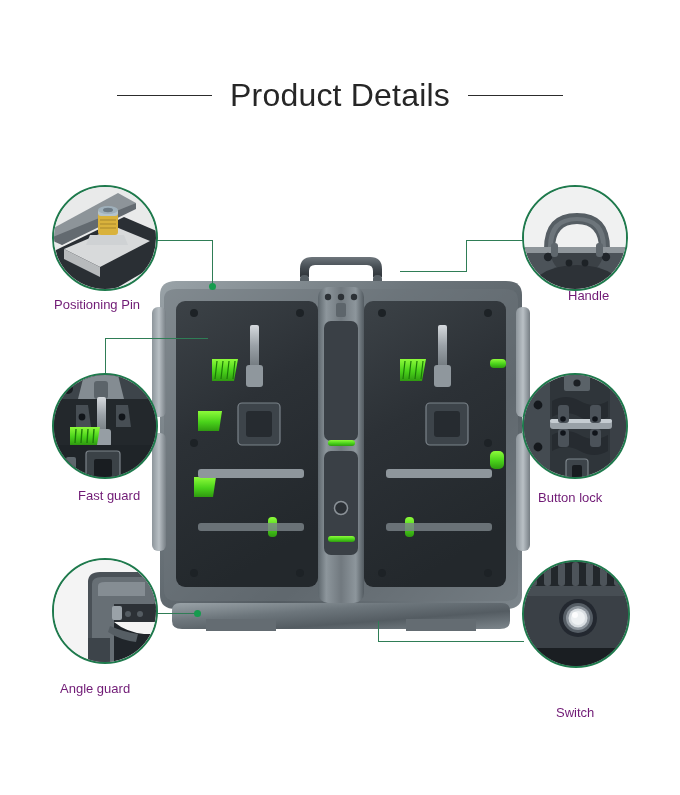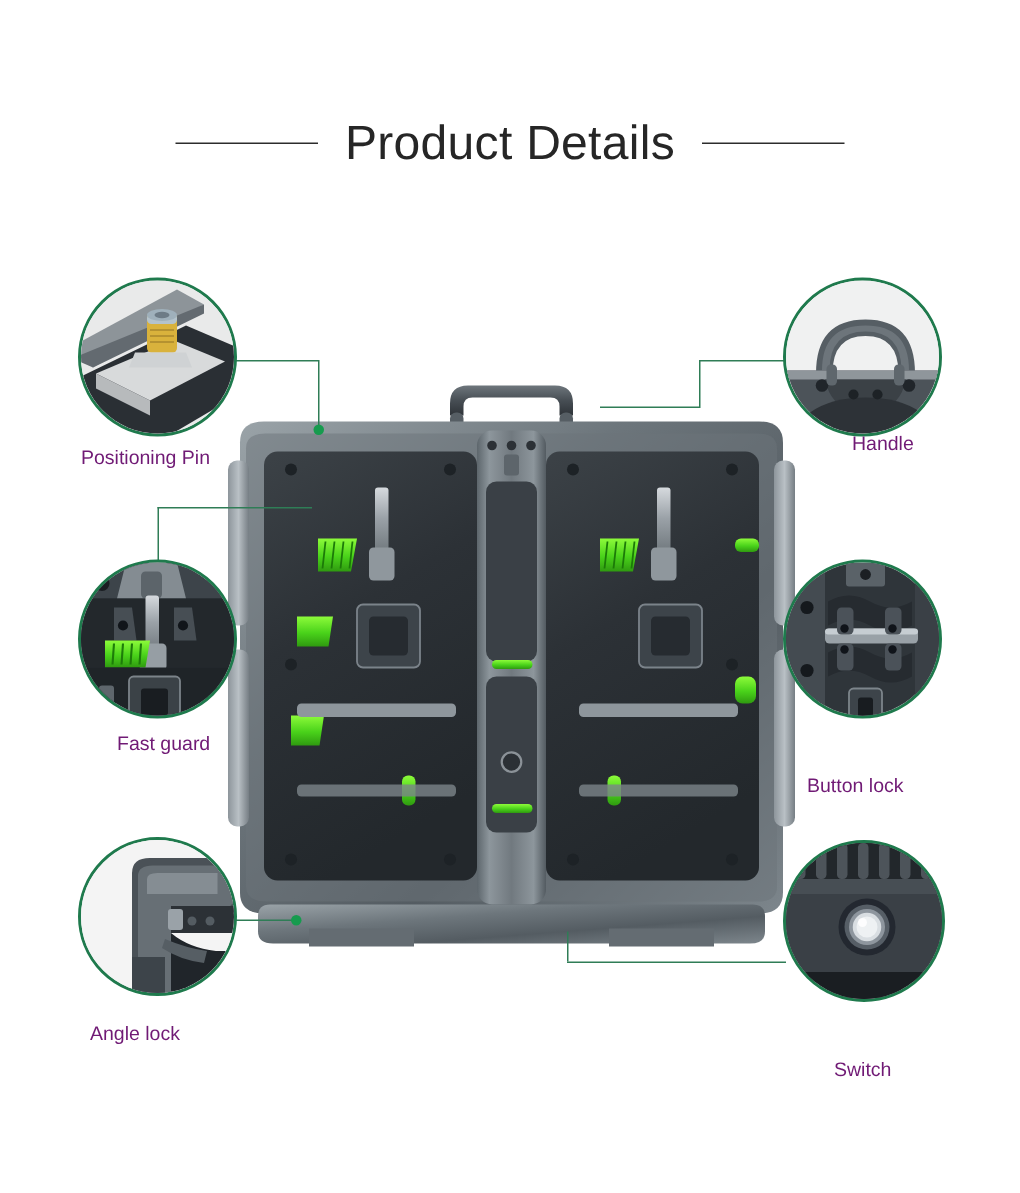--- a/index.html
+++ b/index.html
@@ -356,40 +356,40 @@
         <circle cx="39" cy="44" r="2.8" fill="#10141a"></circle>
         <circle cx="71" cy="44" r="2.8" fill="#10141a"></circle>
         <circle cx="39" cy="58" r="2.8" fill="#10141a"></circle>
         <circle cx="71" cy="58" r="2.8" fill="#10141a"></circle>
         <rect x="42" y="84" width="22" height="20" rx="3" fill="#3d444a" stroke="#7d858b" stroke-width="1.2"></rect>
         <rect x="48" y="90" width="10" height="14" rx="2" fill="#181c20"></rect>
         <circle cx="14" cy="30" r="4.4" fill="#15191d"></circle>
         <circle cx="14" cy="72" r="4.4" fill="#15191d"></circle>
       </svg>
     </div>
-    <div class="callout-label" style="left:538px; top:516px;text-align:center;">Button lock</div>
+    <div class="callout-label" style="left:538px; top:490px;text-align:center;">Button lock</div>
   </div>
 
   <div class="callout">
     <div class="callout-circle" style="left:52px; top:558px; width:106px; height:106px;">
       <svg width="106" height="106" viewBox="0 0 106 106">
         <rect width="106" height="106" fill="#f4f4f4"></rect>
         <path d="M34 22 q0 -10 12 -10 h48 q12 0 12 12 v16 q0 10 -12 10 h-34 v60 h-26 z" fill="#4a5157"></path>
         <path d="M38 24 q0 -7 10 -7 h44 q10 0 10 9 v12 q0 8 -10 8 h-32 v58 h-22 z" fill="#676f75"></path>
         <path d="M44 26 q0 -4 7 -4 h40 v14 h-47 z" fill="#858d93"></path>
         <path d="M60 44 h46 v18 h-46 z" fill="#2c3136"></path>
         <path d="M60 62 q12 10 30 12 h16 v32 h-46 z" fill="#20252a"></path>
         <rect x="58" y="46" width="10" height="14" rx="2" fill="#9aa2a8"></rect>
         <circle cx="74" cy="54" r="3" fill="#545c62"></circle>
         <circle cx="86" cy="54" r="3" fill="#545c62"></circle>
         <path d="M34 78 h22 v28 h-22 z" fill="#3d444a"></path>
         <path d="M56 66 q14 6 28 8 l-2 8 q-16 -2 -28 -10 z" fill="#565e64"></path>
       </svg>
     </div>
-    <div class="callout-label" style="left:60px; top:681px;">Angle lock</div>
+    <div class="callout-label" style="left:60px; top:681px;">Angle guard</div>
   </div>
 
   <div class="callout">
     <div class="callout-circle" style="left:522px; top:560px; width:108px; height:108px;">
       <svg width="108" height="108" viewBox="0 0 108 108">
         <rect width="108" height="108" fill="#2e3338"></rect>
         <rect x="-4" y="0" width="116" height="26" fill="#22272b"></rect>
         <g fill="#4d545a">
           <rect x="6" y="2" width="7" height="22" rx="3"></rect>
           <rect x="20" y="0" width="7" height="24" rx="3"></rect>

